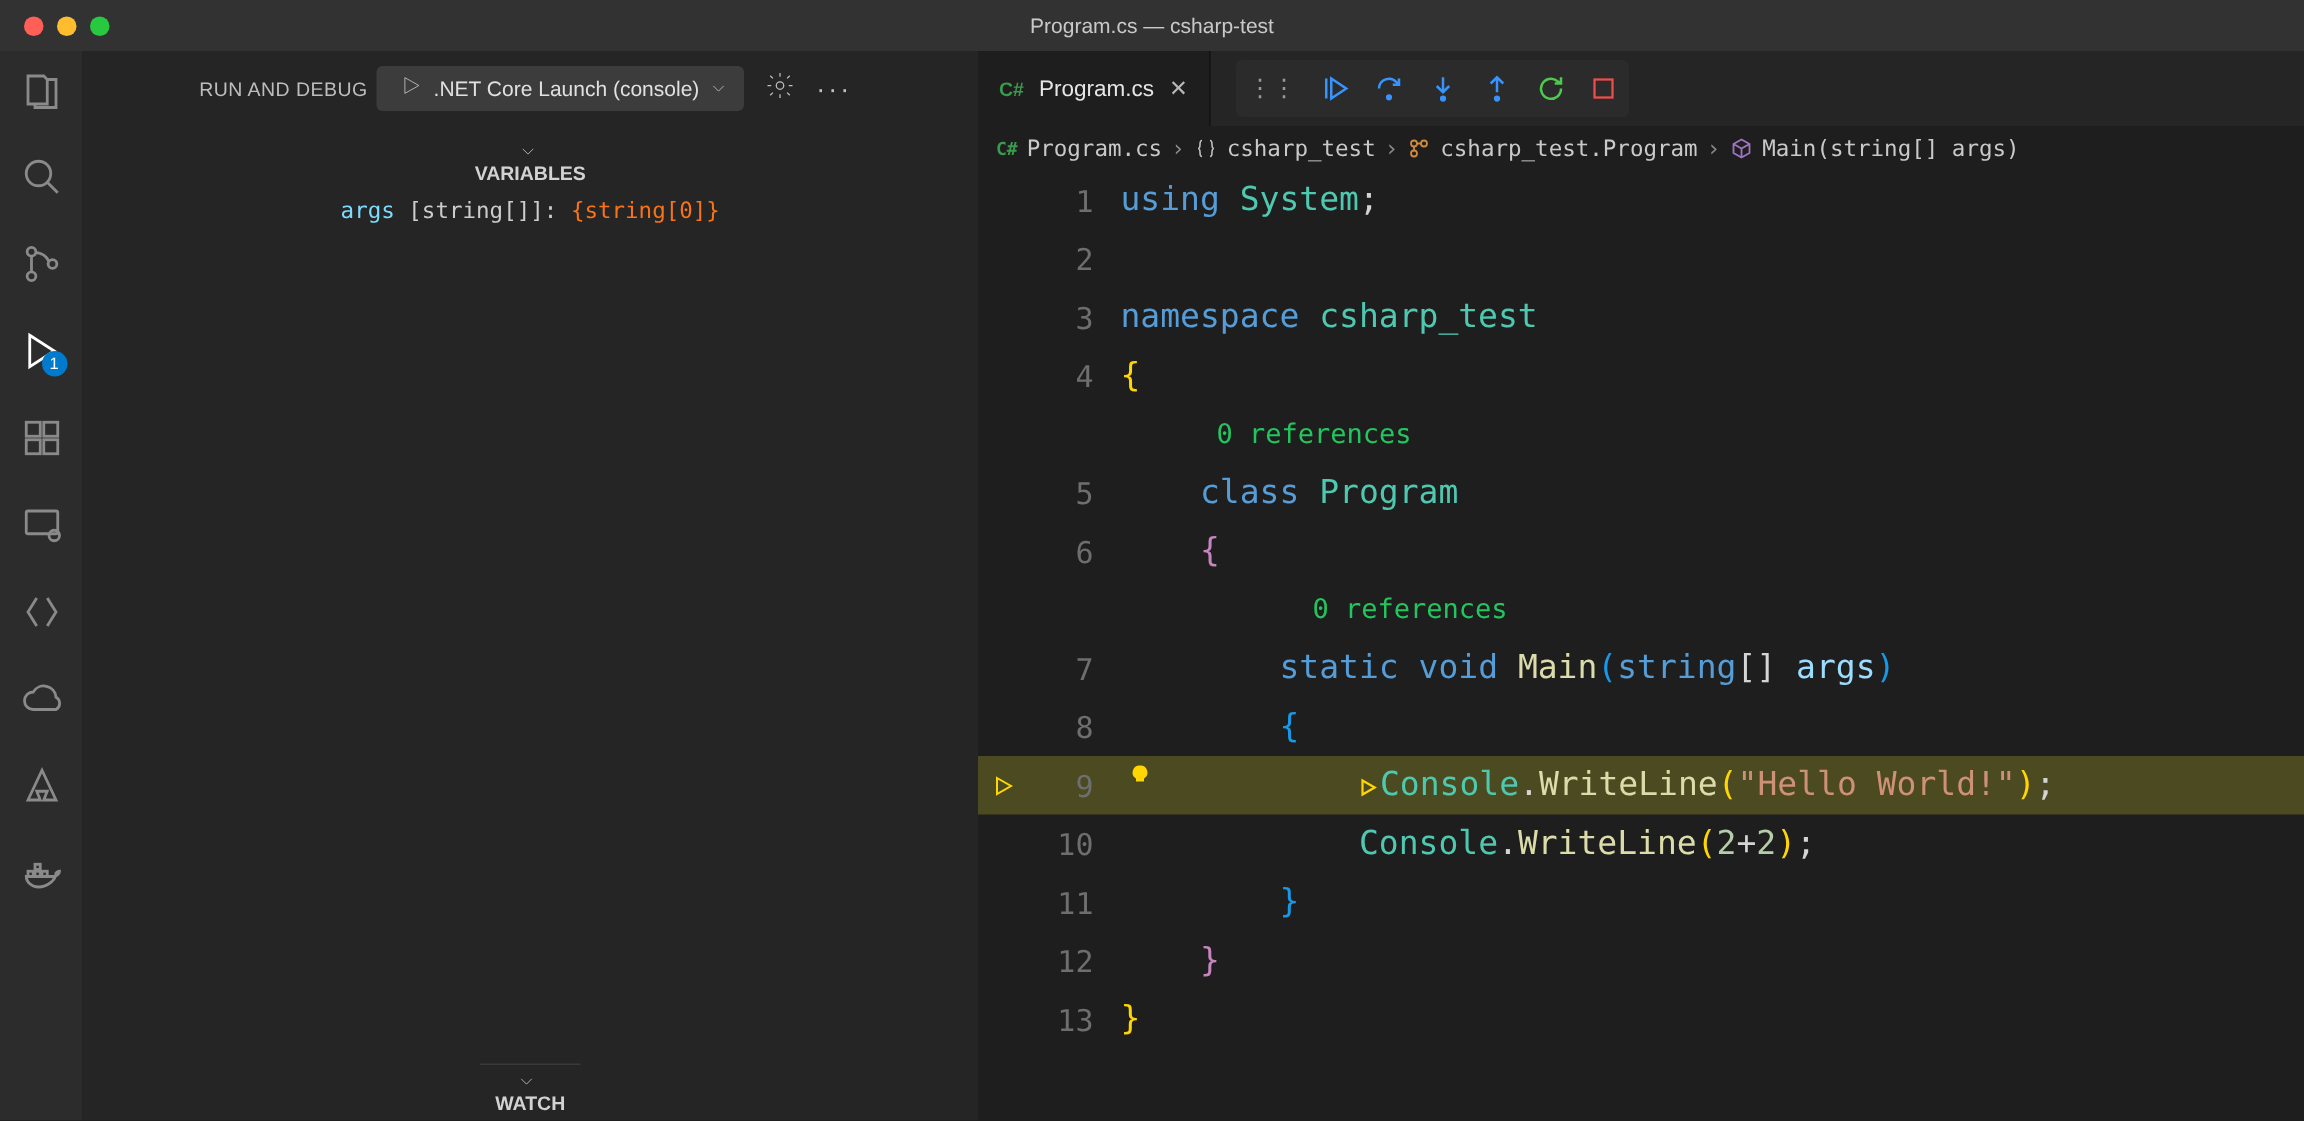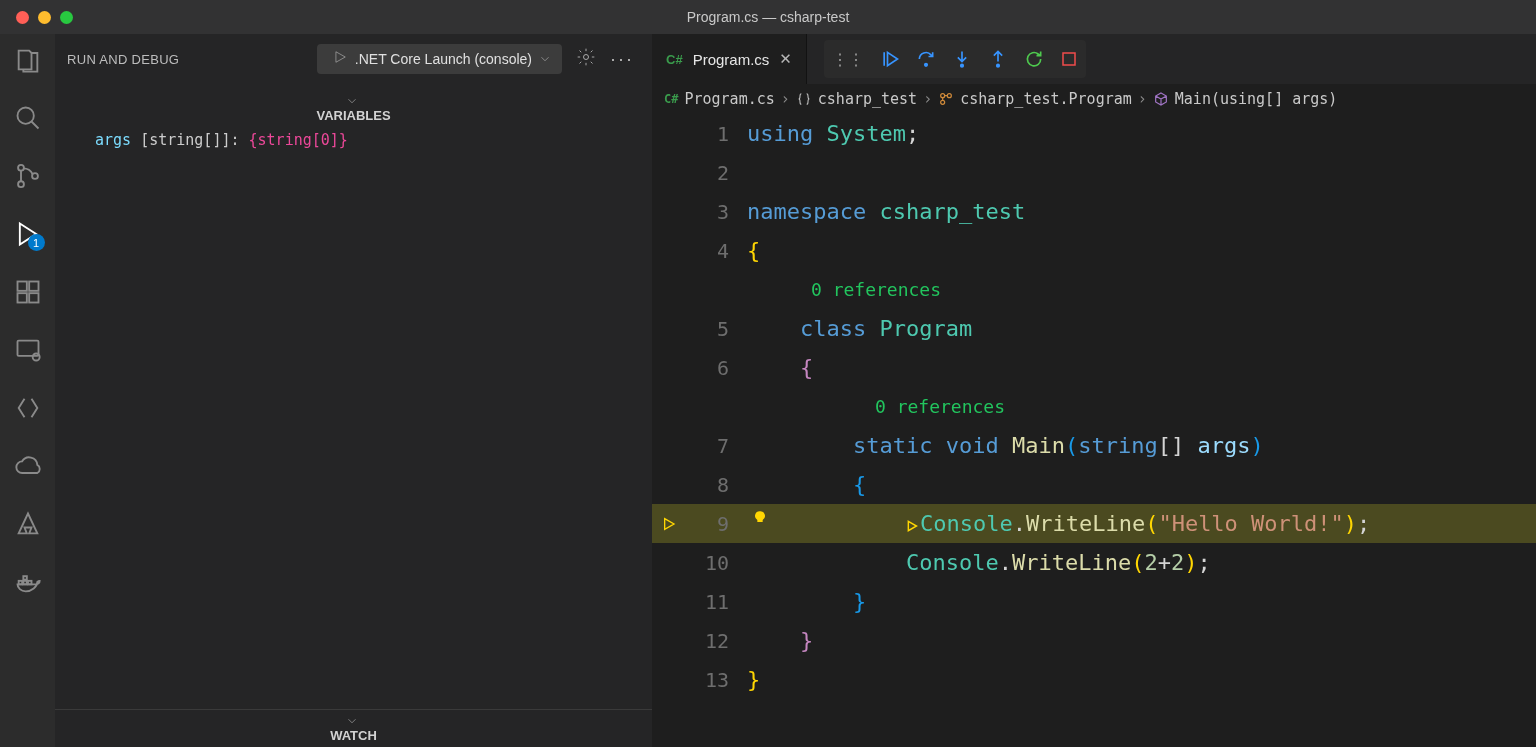--- a/index.html
+++ b/index.html
@@ -12,40 +12,40 @@
   .title-text { position: absolute; left: 50%; transform: translateX(-50%); font-size: 14px; color: #c9c9c9; }
 
   .main { display: flex; height: calc(100% - 34px); }
 
   .actbar { width: 55px; background: #2c2c2c; display: flex; flex-direction: column; align-items: center; padding-top: 12px; gap: 30px; }
   .actbar .ico { width: 28px; height: 28px; display: flex; align-items: center; justify-content: center; position: relative; cursor: pointer; }
   .actbar svg { stroke: #8a8a8a; fill: none; stroke-width: 1.6; }
   .actbar .active svg { stroke: #fff; }
   .badge { position: absolute; bottom: -3px; right: -3px; width: 17px; height: 17px; border-radius: 50%; background: #007acc; color: #fff; font-size: 11px; display: flex; align-items: center; justify-content: center; }
 
-  .sidebar { width: 597px; background: #252526; display: flex; flex-direction: column; }
+  .sidebar { width: 597px; background: #252526; display: flex; flex-direction: column; align-items: center; }
   .side-head { display: flex; align-items: center; padding: 4px 12px; height: 50px; }
   .side-title { font-size: 13px; color: #bdbdbd; letter-spacing: .3px; margin-right: auto; }
   .cfg-drop { display: flex; align-items: center; background: #3c3c3c; border-radius: 4px; height: 30px; padding: 0 10px; margin-left: 6px; cursor: pointer; }
   .cfg-drop .play { color: #4ec94e; margin-right: 8px; }
   .cfg-drop .lbl { font-size: 14px; color: #e0e0e0; }
   .cfg-drop svg { stroke: #c0c0c0; fill: none; margin-left: 6px; }
   .gear { margin-left: 14px; cursor: pointer; }
   .gear svg, .ell svg { stroke: #c0c0c0; fill: none; }
   .ell { margin-left: 8px; color:#c0c0c0; cursor:pointer; padding:0 6px; font-size:18px; letter-spacing:2px; }
 
   .section { padding: 6px 0; }
   .sec-head { display: flex; align-items: center; padding: 4px 10px; font-size: 13px; font-weight: 700; color: #d2d2d2; cursor: pointer; flex-direction: column; }
   .sec-head svg { stroke: #c0c0c0; fill: none; margin-right: 4px; }
   .locals { padding: 4px 18px; display: flex; align-items: center; font-size: 14px; color: #d2d2d2; cursor: pointer; }
   .locals svg { stroke: #c0c0c0; fill: none; margin-right: 4px; }
   .var-row { padding: 4px 40px; font-size: 15px; }
   .var-row .vn { color: #7cdcfe; }
   .var-row .vt { color: #cccccc; margin-top: 30px; }
-  .var-row .vv { color: #ec4899; }
+  .var-row .vv { color: #f97316; }
   .variables-pane { flex: 1 1 auto; overflow: auto; }
   .watch-pane { border-top: 1px solid #3a3a3a; }
 
   .editor { flex: 1; background: #1e1e1e; display: flex; flex-direction: column; min-width: 0; }
   .tabs { height: 50px; background: #252526; display: flex; align-items: stretch; }
   .tab { display: flex; align-items: center; padding: 0 14px; background: #1e1e1e; font-size: 15px; color: #e6e6e6; gap: 10px; cursor: pointer; border-right: 1px solid #121212; }
   .tab .csicon { font-size: 13px; font-weight: 700; color: #3a9b4c; }
   .tab .x { color: #b7b7b7; }
   .debug-tools { margin-left: auto; display: flex; align-items: center; background: #2b2b2b; border-radius: 4px; margin-right: 450px; margin-top: 6px; margin-bottom: 6px; padding: 4px 8px; gap: 16px; }
   .debug-tools .grip { color: #9a9a9a; cursor: grab; }
@@ -251,21 +251,21 @@
           <circle cx="7" cy="7" r="3"></circle>
           <circle cx="17" cy="7" r="3"></circle>
           <circle cx="7" cy="17" r="3"></circle>
           <path d="M10 7h4M7 10v4"></path>
         </svg>
       <span>csharp_test.Program</span>
       <span class="sep">›</span>
       <svg width="16" height="16" viewBox="0 0 24 24" fill="none" stroke="#a074c4" stroke-width="1.8">
           <path d="M12 3l8 4.5v9L12 21l-8-4.5v-9zM4 7.5l8 4.5 8-4.5M12 12v9"></path>
         </svg>
-      <span>Main(using[] args)</span>
+      <span>Main(string[] args)</span>
     </div>
 
     <div class="code-area mono">
       <div class="line">
           <span class="gut-a"></span>
           <span class="gut-b">1</span>
           <span class="code-txt"><span class="kw">using </span><span class="cls">System</span><span class="pun">;</span></span>
         </div>
       <div class="line">
           <span class="gut-a"></span>

